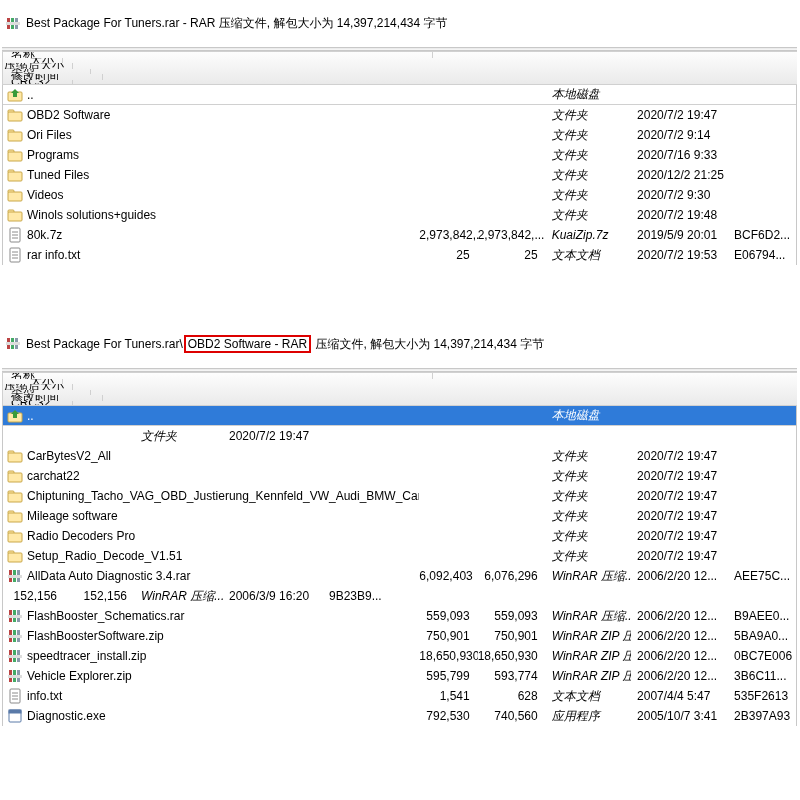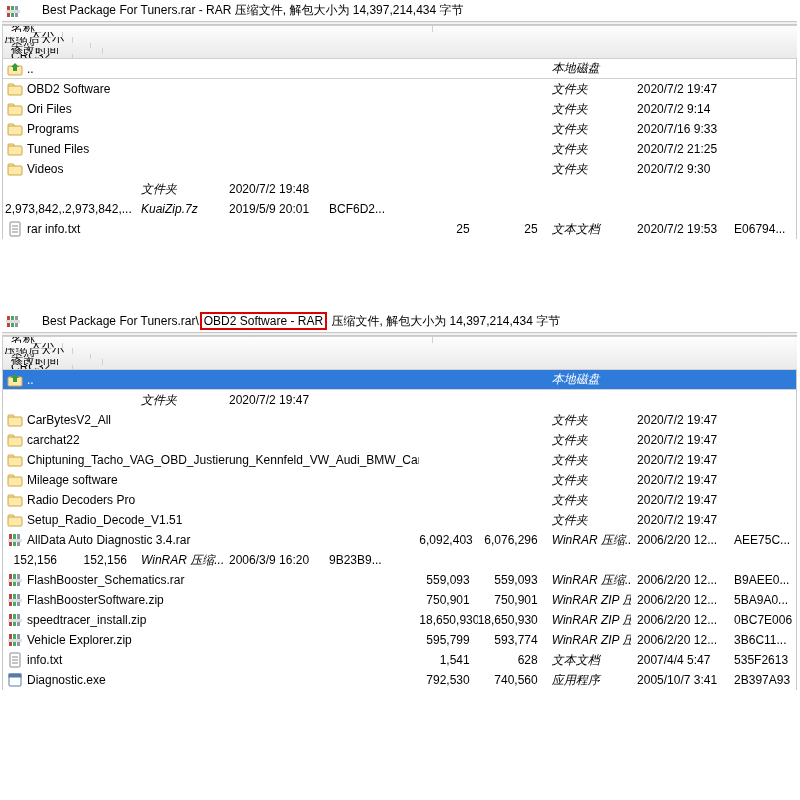--- a/index.html
+++ b/index.html
@@ -10,28 +10,28 @@
     color: #000;
     width: 800px;
     height: 800px;
     overflow: hidden;
   }
   .window {
     width: 795px;
     margin-left: 2px;
   }
   .window.top { height: 310px; }
-  .window.bottom { }
+  .window.bottom { margin-top: 10px; }
 
   
   .title-bar {
     display: flex;
-    align-items: center;
-    gap: 20px;
-    padding: 2px 4px;
+    align-items: flex-start;
+    gap: 4px;
+    padding: 15px 4px;
     background: #fff;
   }
   .title-bar .app-icon svg { width: 16px; height: 16px; display: block; }
   .title-text { white-space: nowrap; }
   .highlight-box {
     border: 2px solid #d00;
     padding: 0 2px;
     margin: 0 1px;
     display: inline-block;
   }
@@ -235,46 +235,62 @@
           <span class="file-icon">
             <svg viewBox="0 0 16 16">
               <use href="#ic-folder"></use>
             </svg>
           </span>
           <span>Tuned Files</span>
         </div>
         <div class="c-size"></div>
         <div class="c-packed"></div>
         <div class="c-type">文件夹</div>
-        <div class="c-mod">2020/7/2 21:25</div>
+        <div class="c-mod">2020/12/2 21:25</div>
         <div class="c-crc"></div>
       </div>
       <div class="row">
         <div class="c-name">
           <span class="file-icon">
             <svg viewBox="0 0 16 16">
               <use href="#ic-folder"></use>
             </svg>
           </span>
           <span>Videos</span>
         </div>
         <div class="c-size"></div>
         <div class="c-packed"></div>
         <div class="c-type">文件夹</div>
         <div class="c-mod">2020/7/2 9:30</div>
         <div class="c-crc"></div>
       </div>
       <div class="row">
+        <div class="c-name">
+          <span class="file-icon">
+            <svg viewBox="0 0 16 16">
+              <use href="#ic-folder"></use>
+            </svg>
+          </span>
+          <span>Winols solutions+guides</span>
+        </div>
         <div class="c-size"></div>
         <div class="c-packed"></div>
         <div class="c-type">文件夹</div>
         <div class="c-mod">2020/7/2 19:48</div>
         <div class="c-crc"></div>
       </div>
       <div class="row">
+        <div class="c-name">
+          <span class="file-icon">
+            <svg viewBox="0 0 16 16">
+              <use href="#ic-txt"></use>
+            </svg>
+          </span>
+          <span>80k.7z</span>
+        </div>
         <div class="c-size">2,973,842,...</div>
         <div class="c-packed">2,973,842,...</div>
         <div class="c-type">KuaiZip.7z</div>
         <div class="c-mod">2019/5/9 20:01</div>
         <div class="c-crc">BCF6D2...</div>
       </div>
       <div class="row">
         <div class="c-name">
           <span class="file-icon">
             <svg viewBox="0 0 16 16">

